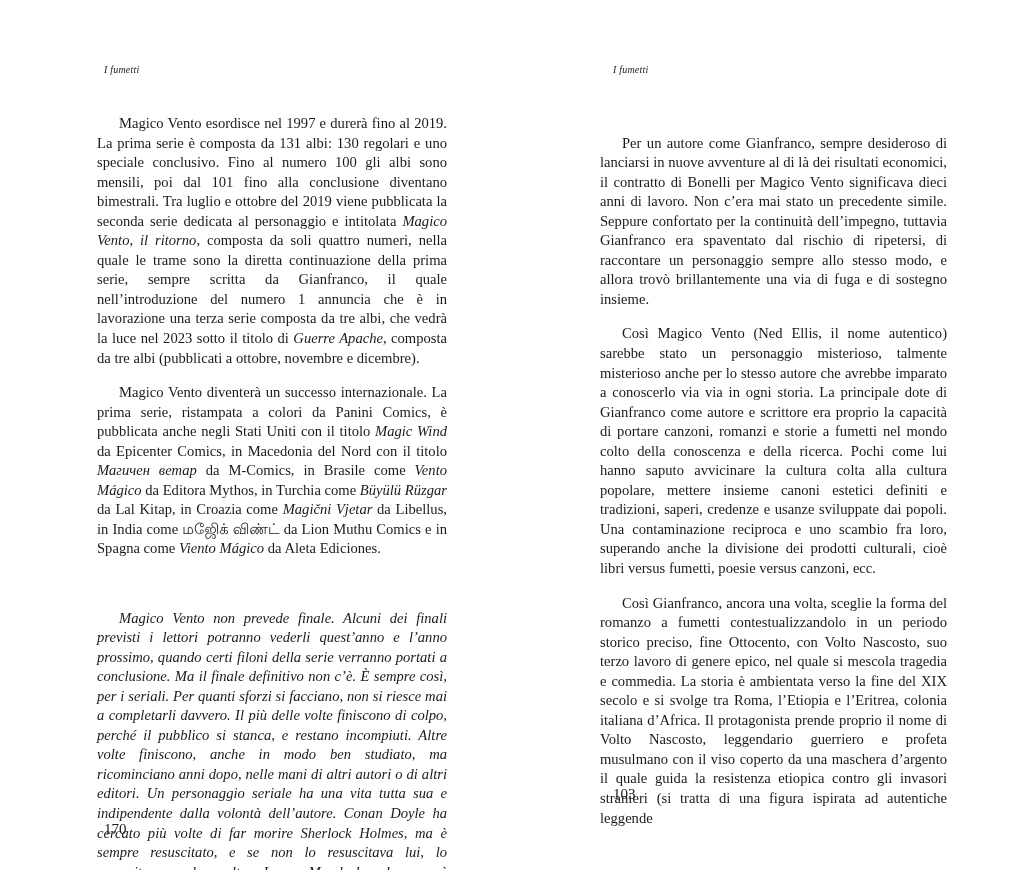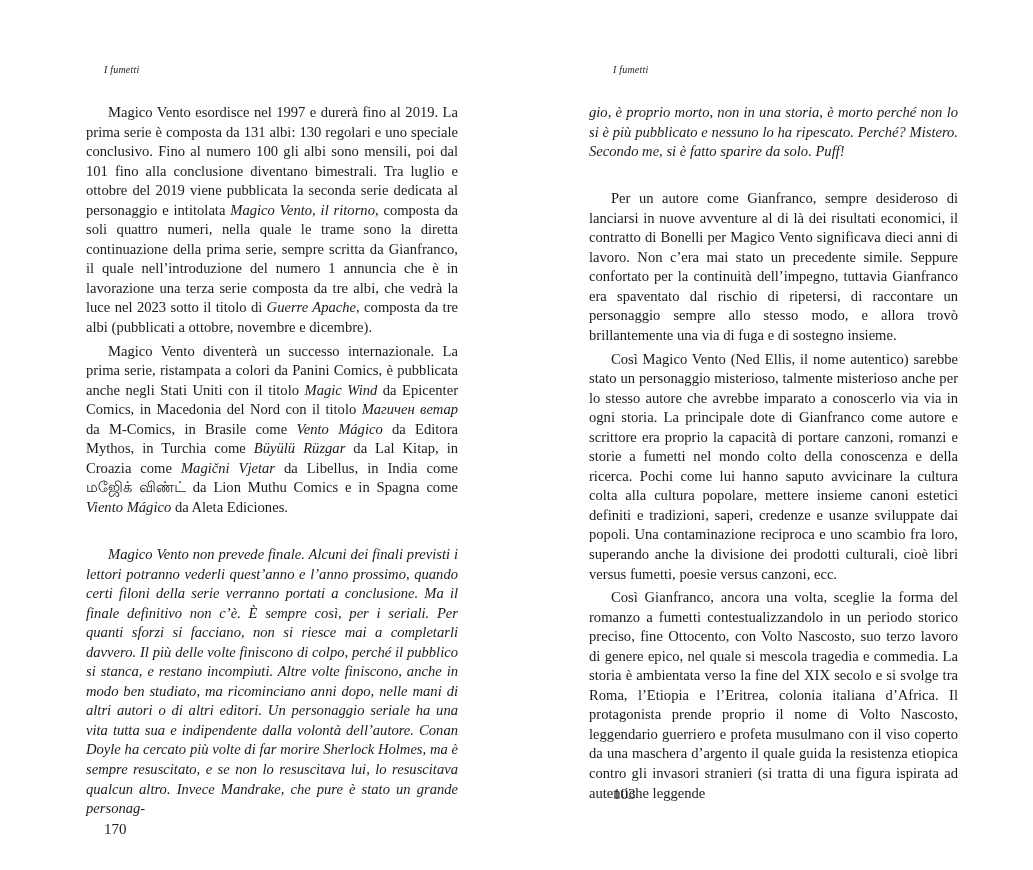--- a/index.html
+++ b/index.html
@@ -5,21 +5,21 @@
     html, body { margin:0; padding:0; background:#ffffff; }
     body { width:1033px; height:870px; position:relative; overflow:hidden;
            font-family:"Liberation Serif", "DejaVu Serif", serif; color:#1a1a1a; }
     .page { position:absolute; top:0; width:380px; }
     .page-left { left:82px; }
     .page-right { left:585px; width:377px; }
     .running-head { position:absolute; top:64px; font-style:italic; font-size:10px; letter-spacing:0.2px; }
     .page-left .running-head { left:22px; }
     .page-right .running-head { left:28px; }
     .body { position:absolute; top:99px; left:0; right:0; font-size:14.6px; line-height:19.55px; text-align:justify; }
-    .body p { margin:4px; }
+    .body p { margin:15px; }
     .indent { text-indent:22px; }
     .it { font-style:italic; }
     .gap { height:19.5px; }
     .pagenum { position:absolute; top:786px; font-size:15px; }
     .page-left .pagenum { left:22px;margin-top:35px; }
     .page-right .pagenum { left:28px; }
   </style>
 </head>
 <body>
 
@@ -30,20 +30,19 @@
     <p class="indent"><span>Magico Vento diventerà un successo internazionale. La prima serie, ristampata a colori da Panini Comics, è pubblicata anche negli Stati Uniti con il titolo </span><span class="it">Magic Wind</span><span> da Epicenter Comics, in Macedonia del Nord con il titolo </span><span class="it">Магичен ветар</span><span> da M-Comics, in Brasile come </span><span class="it">Vento Mágico</span><span> da Editora Mythos, in Turchia come </span><span class="it">Büyülü Rüzgar</span><span> da Lal Kitap, in Croazia come </span><span class="it">Magični Vjetar</span><span> da Libellus, in India come மஜேிக் விண்ட் da Lion Muthu Comics e in Spagna come </span><span class="it">Viento Mágico</span><span> da Aleta Ediciones.</span></p>
     <div class="gap"></div>
     <p class="indent it">Magico Vento non prevede finale. Alcuni dei finali previsti i lettori potranno vederli quest’anno e l’anno prossimo, quando certi filoni della serie verranno portati a conclusione. Ma il finale definitivo non c’è. È sempre così, per i seriali. Per quanti sforzi si facciano, non si riesce mai a completarli davvero. Il più delle volte finiscono di colpo, perché il pubblico si stanca, e restano incompiuti. Altre volte finiscono, anche in modo ben studiato, ma ricominciano anni dopo, nelle mani di altri autori o di altri editori. Un personaggio seriale ha una vita tutta sua e indipendente dalla volontà dell’autore. Conan Doyle ha cercato più volte di far morire Sherlock Holmes, ma è sempre resuscitato, e se non lo resuscitava lui, lo resuscitava qualcun altro. Invece Mandrake, che pure è stato un grande personag-</p>
   </div>
   <div class="pagenum">170</div>
 </div>
 
 <div class="page page-right">
   <div class="running-head">I fumetti</div>
   <div class="body">
-    <p class="it">gio, è proprio morto, non in una storia, è morto perché non lo si è più pubblicato e nessuno lo ha ripescato. Perché? Mistero. Secondo me, si è fatto sparire da solo. Puff!</p>
     <div class="gap"></div>
     <p class="indent">Per un autore come Gianfranco, sempre desideroso di lanciarsi in nuove avventure al di là dei risultati economici, il contratto di Bonelli per Magico Vento significava dieci anni di lavoro. Non c’era mai stato un precedente simile. Seppure confortato per la continuità dell’impegno, tuttavia Gianfranco era spaventato dal rischio di ripetersi, di raccontare un personaggio sempre allo stesso modo, e allora trovò brillantemente una via di fuga e di sostegno insieme.</p>
     <p class="indent">Così Magico Vento (Ned Ellis, il nome autentico) sarebbe stato un personaggio misterioso, talmente misterioso anche per lo stesso autore che avrebbe imparato a conoscerlo via via in ogni storia. La principale dote di Gianfranco come autore e scrittore era proprio la capacità di portare canzoni, romanzi e storie a fumetti nel mondo colto della conoscenza e della ricerca. Pochi come lui hanno saputo avvicinare la cultura colta alla cultura popolare, mettere insieme canoni estetici definiti e tradizioni, saperi, credenze e usanze sviluppate dai popoli. Una contaminazione reciproca e uno scambio fra loro, superando anche la divisione dei prodotti culturali, cioè libri versus fumetti, poesie versus canzoni, ecc.</p>
     <p class="indent">Così Gianfranco, ancora una volta, sceglie la forma del romanzo a fumetti contestualizzandolo in un periodo storico preciso, fine Ottocento, con Volto Nascosto, suo terzo lavoro di genere epico, nel quale si mescola tragedia e commedia. La storia è ambientata verso la fine del XIX secolo e si svolge tra Roma, l’Etiopia e l’Eritrea, colonia italiana d’Africa. Il protagonista prende proprio il nome di Volto Nascosto, leggendario guerriero e profeta musulmano con il viso coperto da una maschera d’argento il quale guida la resistenza etiopica contro gli invasori stranieri (si tratta di una figura ispirata ad autentiche leggende</p>
   </div>
   <div class="pagenum">103</div>
 </div>
 
 </body></html>

